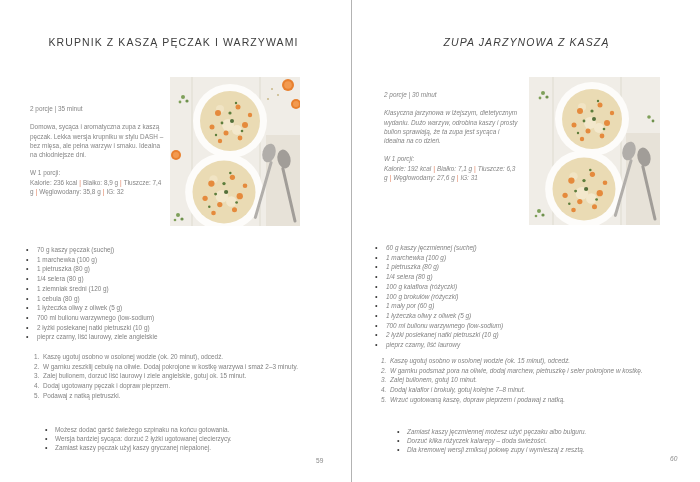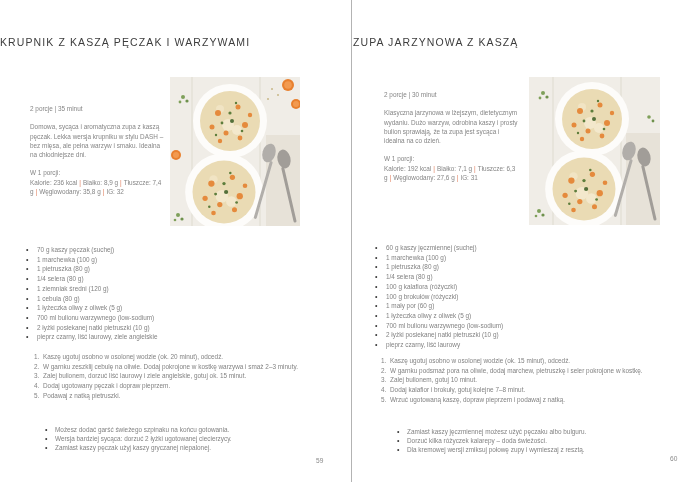--- a/index.html
+++ b/index.html
@@ -6,25 +6,25 @@
   body {
     width:700px; height:482px; background:#ffffff; overflow:hidden;
     font-family:"Liberation Sans", sans-serif;
     -webkit-font-smoothing:antialiased;
   }
   .spread { position:relative; width:700px; height:482px; background:#fff; }
   .divider { position:absolute; left:351px; top:0; width:1px; height:482px; background:#b3b3b3; }
 
   .page { position:absolute; top:0; width:347px; height:482px; background:#fff; }
   .page.left  { left:0; }
-  .page.right { left:353px; }
+  .page.right { left:353px;font-style:italic; }
 
   .recipe-title {
     position:absolute; top:36px; left:0; right:0;
-    text-align:left; font-size:10.5px; letter-spacing:1.1px;
+    text-align:center; font-size:10.5px; letter-spacing:1.1px;
     color:#3d3d3d; font-weight:400;
   }
 
   .info { position:absolute; width:135px; font-size:6.4px; line-height:1.45; color:#858585; }
   .page.left  .info { left:30px; top:104px; }
   .page.right .info { left:31px; top:90px; }
   .meta { margin:0 0 9px 0; }
   .desc { margin:0 0 9px 0; }
   .per-serving { margin:0; }
   .nutrition { margin:0; }

